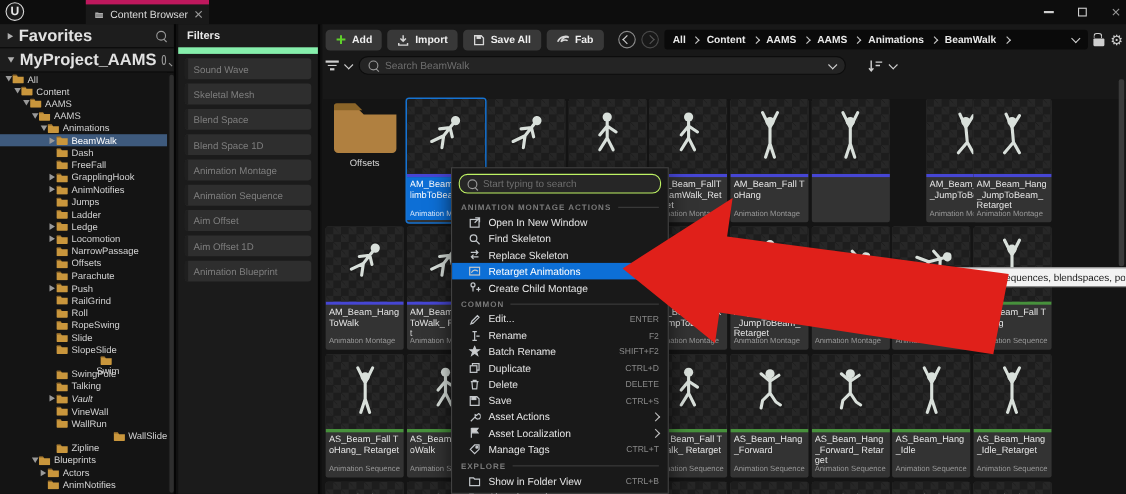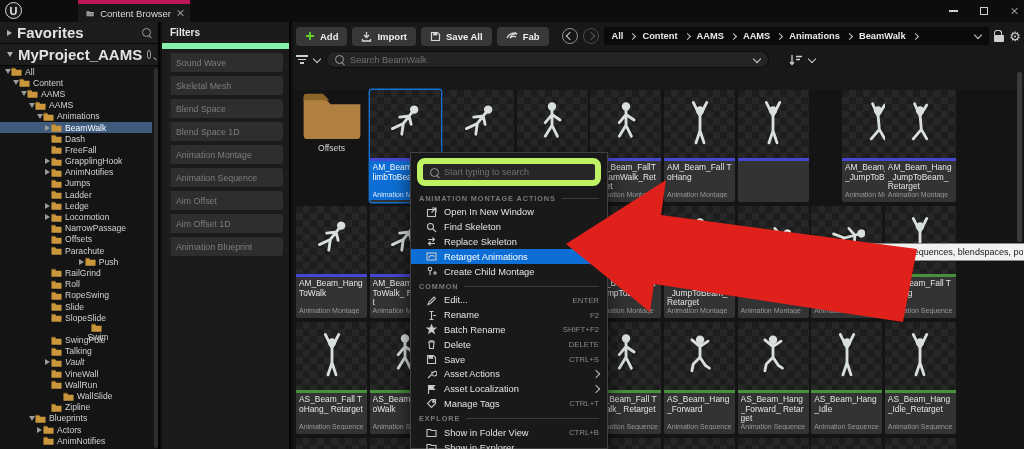--- a/index.html
+++ b/index.html
@@ -86,21 +86,21 @@
   .tile .ty{position:absolute;left:3px;bottom:2px;right:3px;font-size:7px;color:#989898;white-space:nowrap;overflow:hidden;}
   .tile.sel{box-shadow:0 0 0 1.4px #1673d2;}
   .tile.sel .lab{background:#0d6fd6;} .tile.sel .nm{color:#fff;} .tile.sel .ty{color:#dce9fb;}
   .foldertile{position:absolute;width:71px;height:112px;display:flex;flex-direction:column;align-items:center;}
   .foldertile .fname{font-size:8.6px;color:#d8d8d8;margin-top:4px;}
   #grid-scroll{left:1017px;top:72px;width:5px;height:170px;background:#3a3a3a;border-radius:2px;}
 
   
   #menu{left:410px;top:152px;width:198px;height:297px;background:#191919;border:1px solid #414141;
         box-sizing:border-box;box-shadow:0 8px 18px rgba(0,0,0,.65);z-index:20;}
-  #menu-search{margin:5px 6px;height:16px;background:#262626;border:6px solid #bef264;border-radius:8px;
+  #menu-search{margin:5px 6px;height:16px;background:#262626;border:1px solid #bef264;border-radius:8px;
         display:flex;align-items:center;gap:5px;padding:0 7px;}
   #menu-search .ph{font-size:9px;color:#6e6e6e;}
   .msec{display:flex;align-items:center;gap:6px;padding:3px 8px 2px 8px;}
   .msec .h{font-size:7.3px;letter-spacing:.9px;color:#7a7a7a;font-weight:bold;white-space:nowrap;}
   .msec .ln{flex:1;height:1px;background:#3c3c3c;}
   .mitem{height:14.8px;display:flex;align-items:center;gap:7px;padding:0 8px 0 14px;font-size:9.3px;color:#e4e4e4;white-space:nowrap;}
   .mitem .ic{width:12px;flex:none;display:flex;justify-content:center;}
   .mitem .sc{margin-left:auto;font-size:7.8px;color:#8a8a8a;}
   .mitem .sub{margin-left:auto;width:5px;height:5px;border-right:1.5px solid #bdbdbd;border-bottom:1.5px solid #bdbdbd;transform:rotate(-45deg);}
   .mitem.hl{background:#0d6fd6;color:#fff;}
@@ -329,21 +329,21 @@
         <div class="trow" style="padding-left: 44px;">
           <span class="exp"></span>
           <span class="fold">
             <svg width="11" height="9" viewBox="0 0 24 19">
      <path d="M1 3 h8 l2.5 2.5 H23 v12 a1.5 1.5 0 0 1 -1.5 1.5 H2.5 A1.5 1.5 0 0 1 1 17.5 Z" fill="#c9963c"></path>
      <path d="M1 3 v-0.5 a1 1 0 0 1 1-1 h6.5 L11 4 H1 Z" fill="#8a6428"></path>
             </svg>
           </span>
           <span>Parachute</span>
         </div>
-        <div class="trow" style="padding-left: 44px; justify-content: center;">
+        <div class="trow" style="padding-left: 44px;">
           <span class="exp">
             <span class="tri-r" style="border-left-color:#9a9a9a"></span>
           </span>
           <span class="fold">
             <svg width="11" height="9" viewBox="0 0 24 19">
      <path d="M1 3 h8 l2.5 2.5 H23 v12 a1.5 1.5 0 0 1 -1.5 1.5 H2.5 A1.5 1.5 0 0 1 1 17.5 Z" fill="#c9963c"></path>
      <path d="M1 3 v-0.5 a1 1 0 0 1 1-1 h6.5 L11 4 H1 Z" fill="#8a6428"></path>
             </svg>
           </span>
           <span>Push</span>
@@ -453,21 +453,21 @@
         <div class="trow" style="padding-left: 44px;">
           <span class="exp"></span>
           <span class="fold">
             <svg width="11" height="9" viewBox="0 0 24 19">
      <path d="M1 3 h8 l2.5 2.5 H23 v12 a1.5 1.5 0 0 1 -1.5 1.5 H2.5 A1.5 1.5 0 0 1 1 17.5 Z" fill="#c9963c"></path>
      <path d="M1 3 v-0.5 a1 1 0 0 1 1-1 h6.5 L11 4 H1 Z" fill="#8a6428"></path>
             </svg>
           </span>
           <span>WallRun</span>
         </div>
-        <div class="trow" style="padding-left: 56px;">
+        <div class="trow" style="padding-left: 56px; justify-content: flex-end;">
           <span class="exp"></span>
           <span class="fold">
             <svg width="11" height="9" viewBox="0 0 24 19">
      <path d="M1 3 h8 l2.5 2.5 H23 v12 a1.5 1.5 0 0 1 -1.5 1.5 H2.5 A1.5 1.5 0 0 1 1 17.5 Z" fill="#c9963c"></path>
      <path d="M1 3 v-0.5 a1 1 0 0 1 1-1 h6.5 L11 4 H1 Z" fill="#8a6428"></path>
             </svg>
           </span>
           <span>WallSlide</span>
         </div>
         <div class="trow" style="padding-left: 44px;">
@@ -1169,20 +1169,30 @@
             <svg width="11" height="11" viewBox="0 0 11 11" style="stroke:#c3c7cb;stroke-width:1.1;fill:none">
               <path d="M5.5 1 6.7 4h3L7.3 5.9 8.2 9 5.5 7.2 2.8 9l.9-3.1L1.3 4h3z" fill="#cfcfcf"></path>
             </svg>
           </span>
           <span>Batch Rename</span>
           <span class="sc">SHIFT+F2</span>
         </div>
         <div class="mitem">
           <span class="ic">
             <svg width="11" height="11" viewBox="0 0 11 11" style="stroke:#c3c7cb;stroke-width:1.1;fill:none">
+              <rect x="1.5" y="3.5" width="6" height="6" fill="none"></rect>
+              <path d="M3.5 3.5v-2h6v6h-2"></path>
+            </svg>
+          </span>
+          <span>Duplicate</span>
+          <span class="sc">CTRL+D</span>
+        </div>
+        <div class="mitem">
+          <span class="ic">
+            <svg width="11" height="11" viewBox="0 0 11 11" style="stroke:#c3c7cb;stroke-width:1.1;fill:none">
               <path d="M2 3h7M3 3l.6 6.5h3.8L8 3M4.2 3V1.8h2.6V3"></path>
             </svg>
           </span>
           <span>Delete</span>
           <span class="sc">DELETE</span>
         </div>
         <div class="mitem">
           <span class="ic">
             <svg width="11" height="11" viewBox="0 0 11 11" style="stroke:#c3c7cb;stroke-width:1.1;fill:none">
               <path d="M1.5 1.5h6l2 2v6h-8z" fill="none"></path>

